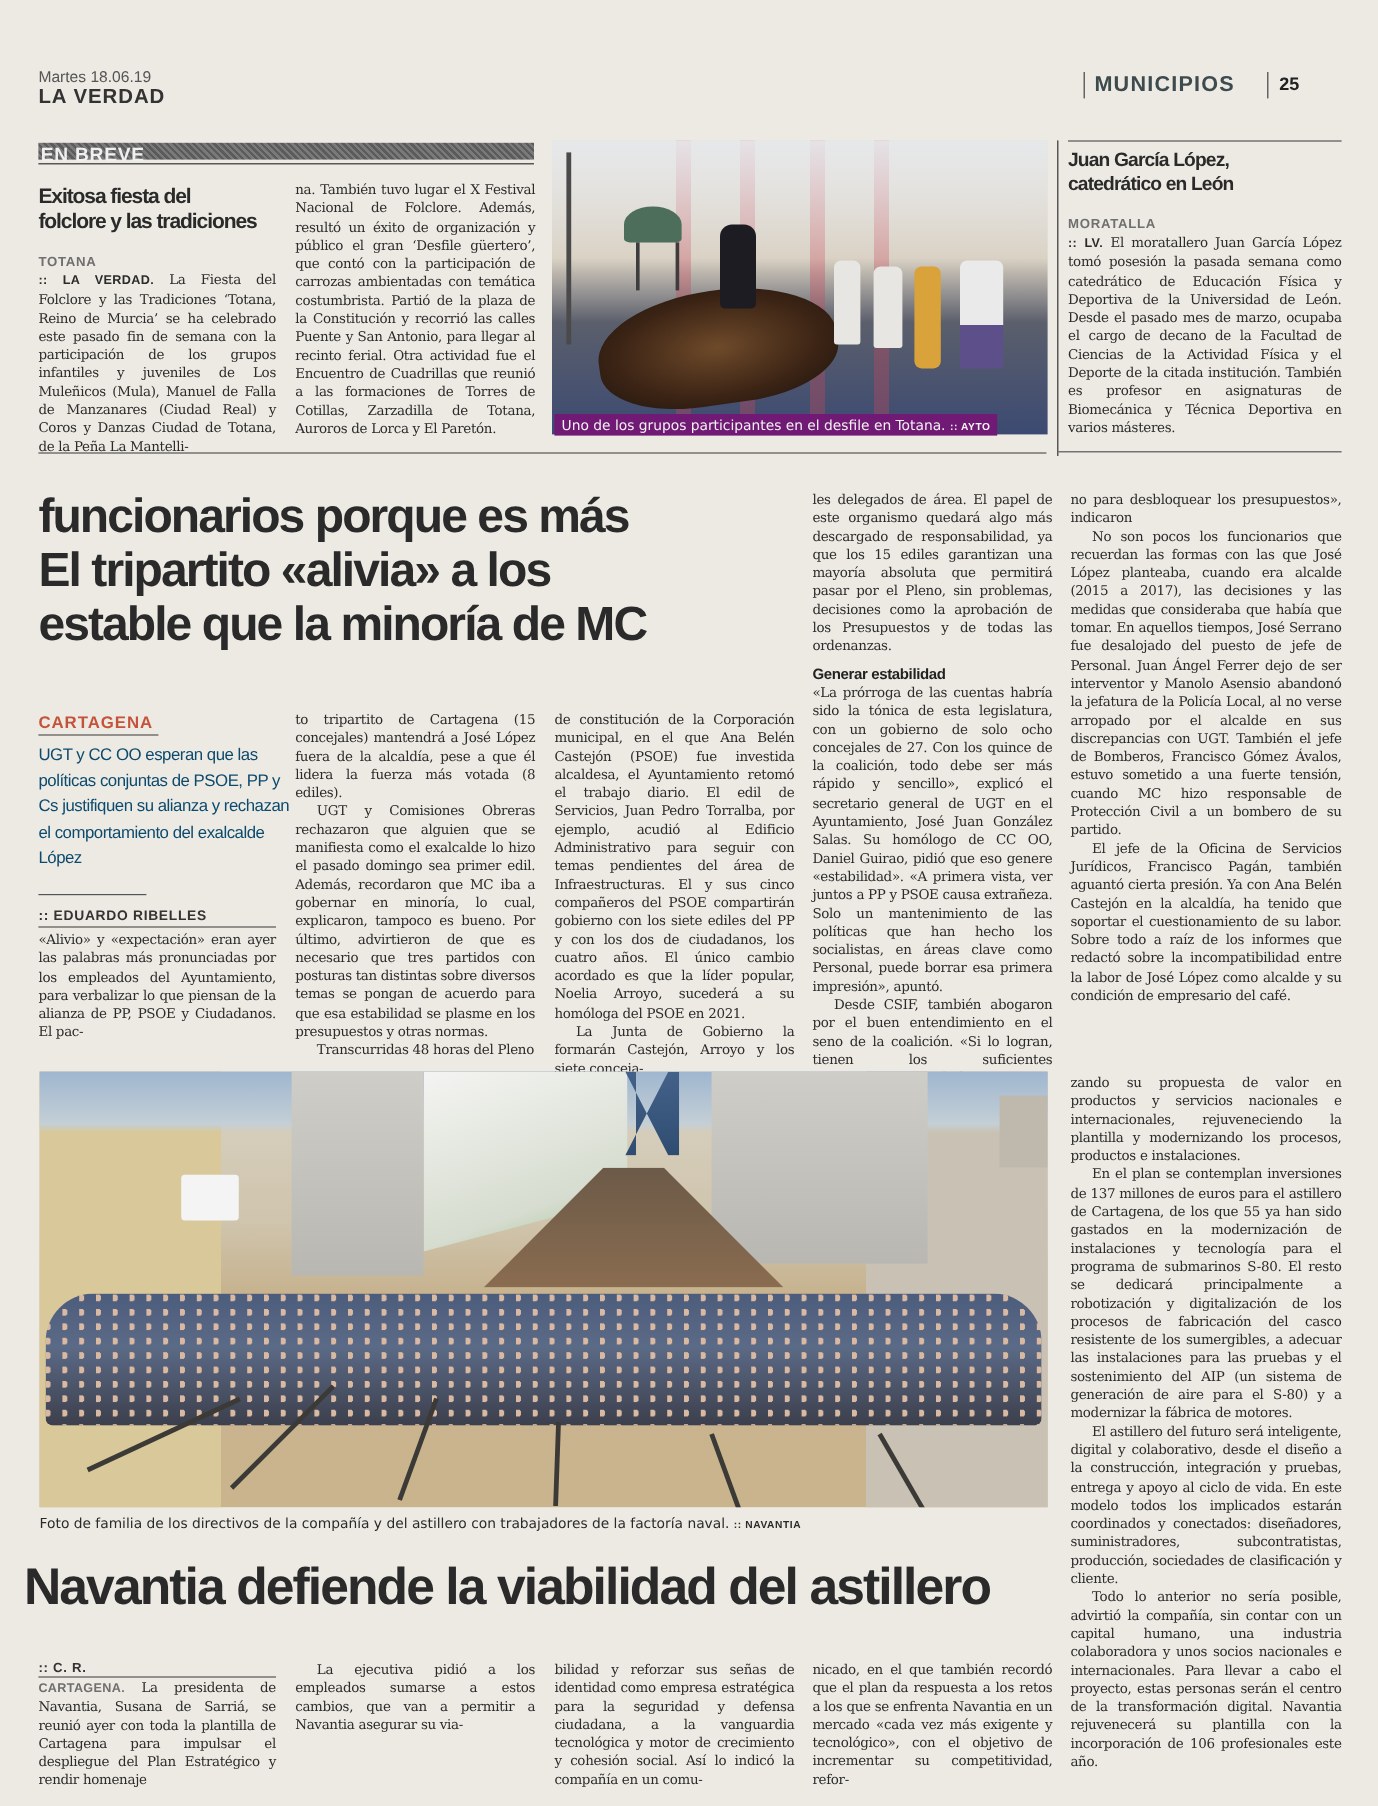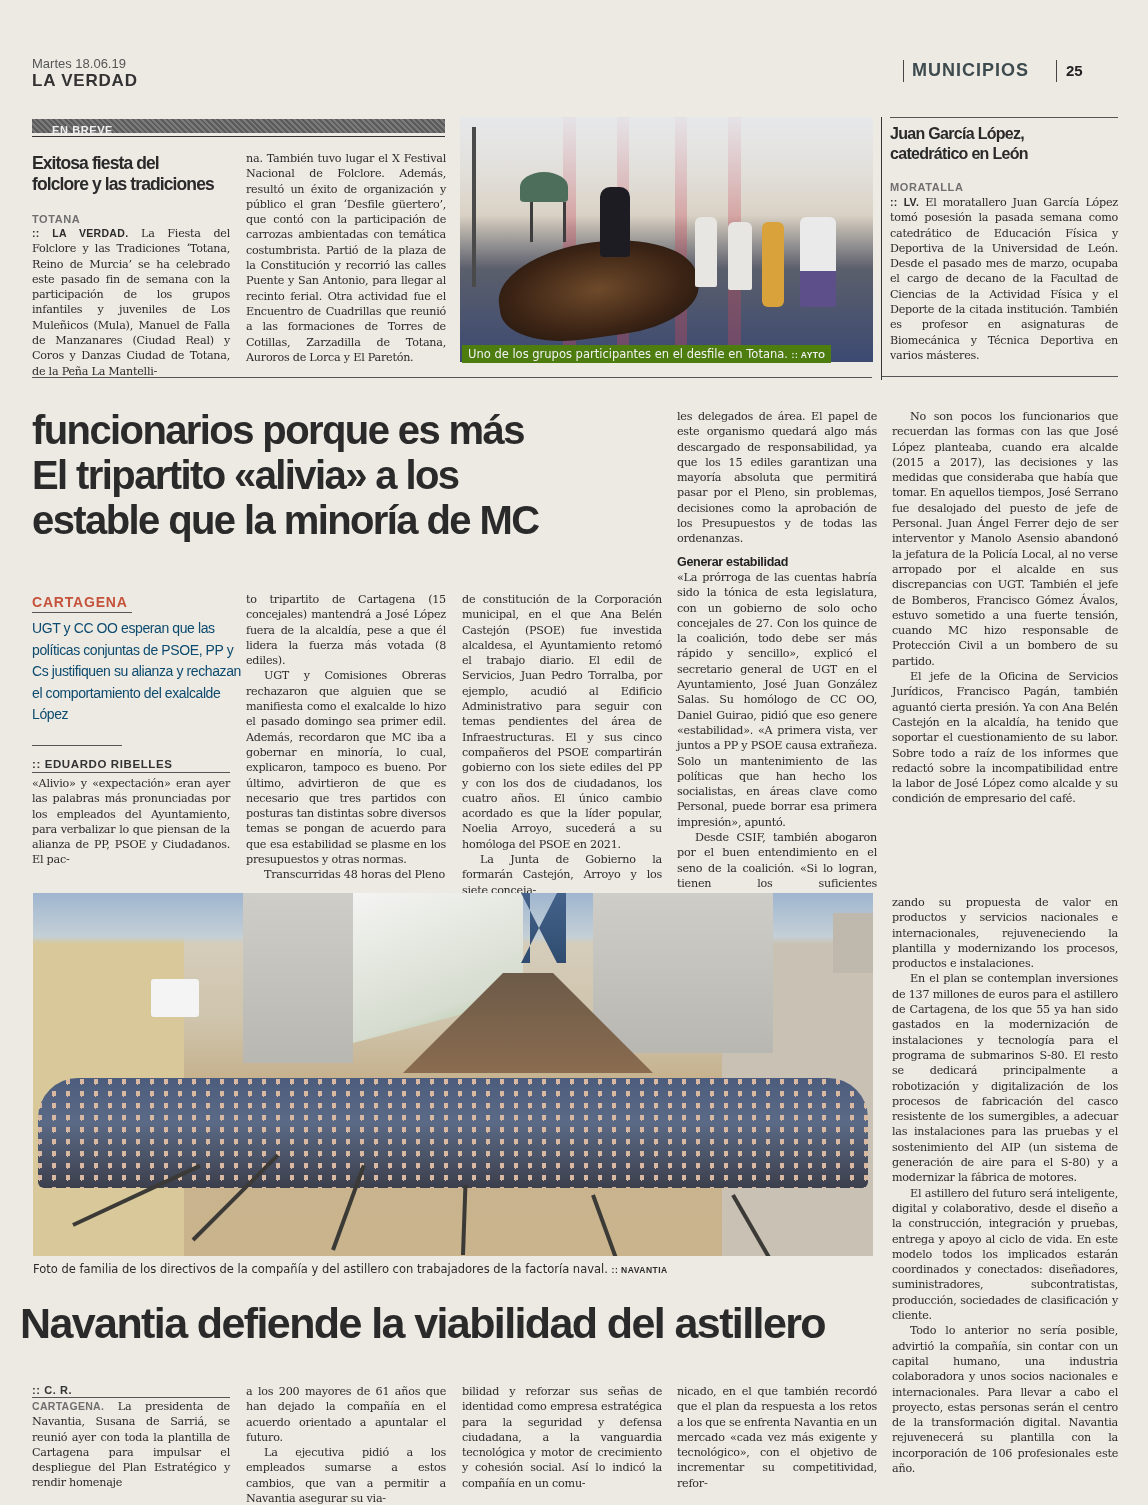--- a/index.html
+++ b/index.html
@@ -27,33 +27,33 @@
   
   .date { font-family:"Liberation Sans", sans-serif; font-size:13px; color:#555; }
   .paper { font-family:"Liberation Sans", sans-serif; font-size:17px; font-weight:bold; letter-spacing:0.8px; color:#333; }
   .section { font-family:"Liberation Sans", sans-serif; font-weight:bold; font-size:18px; letter-spacing:1px; color:#3d4a4e; }
   .pagenum { font-family:"Liberation Sans", sans-serif; font-weight:bold; font-size:15px; color:#222; }
 
   .breve-band {
     background: repeating-linear-gradient(45deg,#5b5b5b 0 2px,#7a7a7a 2px 4px);
     height:14px;
   }
-  .breve-band span { font-family:"Liberation Sans", sans-serif; font-weight:bold; color:#f0f0f0; font-size:11px; letter-spacing:0.6px; padding-left:20px; line-height:14px; }
+  .breve-band span { font-family:"Liberation Sans", sans-serif; font-weight:bold; color:#f0f0f0; font-size:16px; letter-spacing:0.6px; padding-left:2px; line-height:14px; }
 
   
   .photo1 {
     background:
       linear-gradient(180deg, rgba(230,232,236,0.9) 0%, rgba(230,232,236,0.3) 30%, transparent 45%),
       linear-gradient(90deg, transparent 0 25%, rgba(200,70,90,0.35) 25% 28%, transparent 28% 38%, rgba(200,70,90,0.35) 38% 41%, transparent 41% 52%, rgba(200,70,90,0.35) 52% 55%, transparent 55% 65%, rgba(200,70,90,0.35) 65% 68%, transparent 68%),
       linear-gradient(180deg, #e7e2d8 0%, #d8cfc0 40%, #5b5f6c 62%, #3c4a72 100%);
   }
   .photo1 .dancer { position:absolute; border-radius:50% 50% 40% 40%; background:radial-gradient(ellipse at center,#6e4a2a 0%,#3c2415 60%,#1d140e 100%); }
   .photo1 .kiosk { position:absolute; background:#4c6e5a; border-radius:50% 50% 10% 10%; }
   .photo1 .figure { position:absolute; background:#e8e6e2; border-radius:6px 6px 2px 2px; }
-  .caption-dark { background:#4d7c0f; color:#f2f2f2; font-family:"DejaVu Sans", sans-serif; font-size:11.5px; padding:2px 6px; white-space:nowrap; }
+  .caption-dark { background:#701a75; color:#f2f2f2; font-family:"DejaVu Sans", sans-serif; font-size:11.5px; padding:2px 6px; white-space:nowrap; }
   .caption-dark .credit { font-family:"Liberation Sans", sans-serif; font-weight:bold; font-size:8.5px; letter-spacing:0.5px; }
 
   .photo2 {
     background:
       linear-gradient(180deg, #9fb6cf 0%, #c4cfd6 12%, transparent 14%),
       linear-gradient(90deg, #d8c89a 0 18%, transparent 18% 82%, #c9c2b4 82%),
       linear-gradient(180deg, #d9d2c4 0%, #cfc4ac 35%, #c7b390 50%, #c9b48d 100%);
   }
   .photo2 .wall { position:absolute; background:linear-gradient(180deg,#cfcdc8,#b9b7b2); }
   .photo2 .ramp { position:absolute; background:linear-gradient(180deg,#6c5a48,#8a6c50); clip-path:polygon(40% 0,60% 0,100% 100%,0 100%); }
@@ -152,20 +152,21 @@
 </div>
 
 <div class="abs body-text" style="left:677px;top:409px;width:200px;">
   <p>les delegados de área. El papel de este organismo quedará algo más descargado de responsabilidad, ya que los 15 ediles garantizan una mayoría absoluta que permitirá pasar por el Pleno, sin problemas, decisiones como la aprobación de los Presupuestos y de todas las ordenanzas.</p>
   <div class="subhead" style="margin-top:8px;">Generar estabilidad</div>
   <p>«La prórroga de las cuentas habría sido la tónica de esta legislatura, con un gobierno de solo ocho concejales de 27. Con los quince de la coalición, todo debe ser más rápido y sencillo», explicó el secretario general de UGT en el Ayuntamiento, José Juan González Salas. Su homólogo de CC OO, Daniel Guirao, pidió que eso genere «estabilidad». «A primera vista, ver juntos a PP y PSOE causa extrañeza. Solo un mantenimiento de las políticas que han hecho los socialistas, en áreas clave como Personal, puede borrar esa primera impresión», apuntó.</p>
   <p class="ind">Desde CSIF, también abogaron por el buen entendimiento en el seno de la coalición. «Si lo logran, tienen los suficientes representantes en el Ple-</p>
 </div>
 
 <div class="abs body-text" style="left:892px;top:409px;width:226px;">
+  <p>no para desbloquear los presupuestos», indicaron</p>
   <p class="ind">No son pocos los funcionarios que recuerdan las formas con las que José López planteaba, cuando era alcalde (2015 a 2017), las decisiones y las medidas que consideraba que había que tomar. En aquellos tiempos, José Serrano fue desalojado del puesto de jefe de Personal. Juan Ángel Ferrer dejo de ser interventor y Manolo Asensio abandonó la jefatura de la Policía Local, al no verse arropado por el alcalde en sus discrepancias con UGT. También el jefe de Bomberos, Francisco Gómez Ávalos, estuvo sometido a una fuerte tensión, cuando MC hizo responsable de Protección Civil a un bombero de su partido.</p>
   <p class="ind">El jefe de la Oficina de Servicios Jurídicos, Francisco Pagán, también aguantó cierta presión. Ya con Ana Belén Castejón en la alcaldía, ha tenido que soportar el cuestionamiento de su labor. Sobre todo a raíz de los informes que redactó sobre la incompatibilidad entre la labor de José López como alcalde y su condición de empresario del café.</p>
 </div>
 
 <div class="abs photo2" style="left:33px;top:893px;width:840px;height:363px;overflow:hidden;">
   <div class="wall" style="left:210px;top:0;width:110px;height:170px;"></div>
   <div class="abs" style="left:320px;top:0;width:170px;height:150px;background:linear-gradient(160deg,#f4f4f2 0%,#d6dccf 70%,#9bbf8d 100%);clip-path:polygon(0 0,100% 0,100% 70%,0 100%);"></div>
   <div class="wall" style="left:560px;top:0;width:180px;height:160px;"></div>
   <div class="ramp" style="left:370px;top:80px;width:250px;height:100px;"></div>
   <div class="abs" style="left:470px;top:0;width:90px;height:70px;background:linear-gradient(180deg,#44618a,#2f4c70);clip-path:polygon(20% 0,30% 0,30% 100%,20% 100%,60% 0,70% 0,70% 100%,60% 100%);"></div>
@@ -185,21 +186,20 @@
 </div>
 
 <div class="abs hl" style="left:20px;top:1300px;font-size:43px;line-height:46px;letter-spacing:-1.6px;white-space:nowrap;">Navantia defiende la viabilidad del astillero</div>
 
 <div class="abs kicker" style="left:32px;top:1384px;color:#333;">:: C. R.</div>
 <div class="rule" style="left:32px;top:1397px;width:198px;background:#555;"></div>
 <div class="abs body-text" style="left:32px;top:1399px;width:198px;">
   <p><span class="lead-in" style="color:#6f6f6f;">CARTAGENA.</span> <span>La presidenta de Navantia, Susana de Sarriá, se reunió ayer con toda la plantilla de Cartagena para impulsar el despliegue del Plan Estratégico y rendir homenaje</span></p>
 </div>
 <div class="abs body-text" style="left:246px;top:1384px;width:200px;">
-  <p>a los 200 mayores de 61 años que han dejado la compañía en el acuerdo orientado a apuntalar el futuro.</p>
   <p class="ind">La ejecutiva pidió a los empleados sumarse a estos cambios, que van a permitir a Navantia asegurar su via-</p>
 </div>
 <div class="abs body-text" style="left:462px;top:1384px;width:200px;">
   <p>bilidad y reforzar sus señas de identidad como empresa estratégica para la seguridad y defensa ciudadana, a la vanguardia tecnológica y motor de crecimiento y cohesión social. Así lo indicó la compañía en un comu-</p>
 </div>
 <div class="abs body-text" style="left:677px;top:1384px;width:200px;">
   <p>nicado, en el que también recordó que el plan da respuesta a los retos a los que se enfrenta Navantia en un mercado «cada vez más exigente y tecnológico», con el objetivo de incrementar su competitividad, refor-</p>
 </div>
 <div class="abs body-text" style="left:892px;top:895px;width:226px;">
   <p>zando su propuesta de valor en productos y servicios nacionales e internacionales, rejuveneciendo la plantilla y modernizando los procesos, productos e instalaciones.</p>

